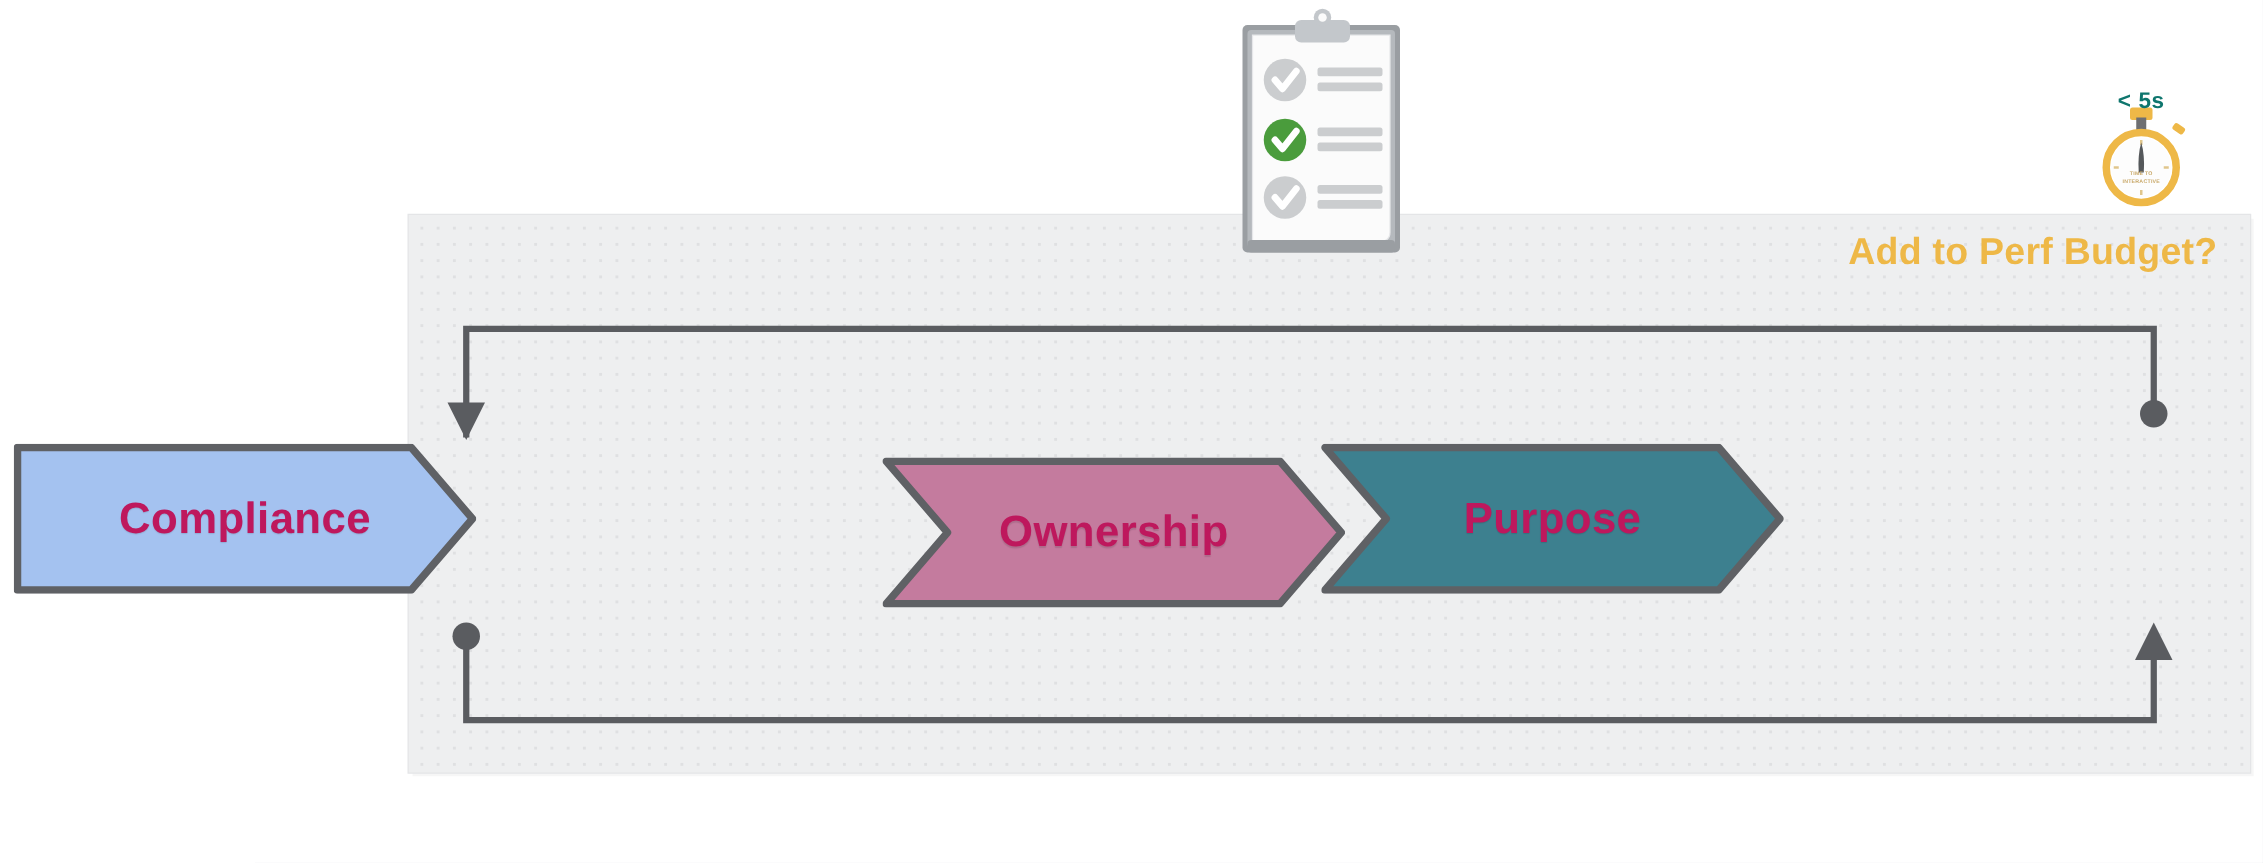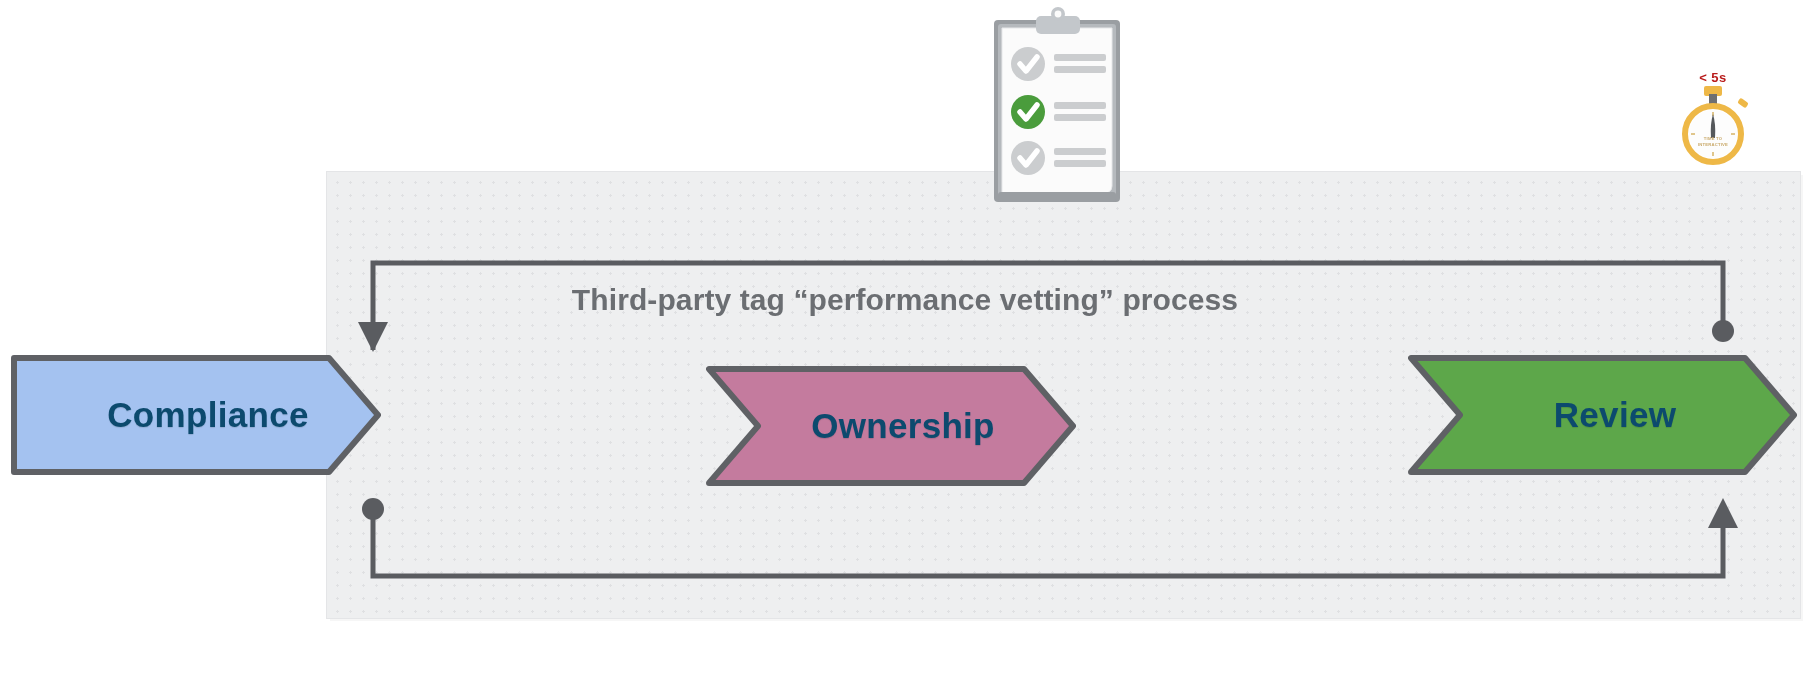--- a/index.html
+++ b/index.html
@@ -75,27 +75,27 @@
   
   .chevron-row {
     position: absolute;
     left: 0;
     top: 355px;
     width: 1810px;
     height: 120px;
   }
   .chev-label {
     position: absolute;
-    left: 12px; top: 0;
+    left: 0; top: 0;
     width: 100%;
     height: 100%;
     display: flex;
     align-items: center;
     justify-content: center;
-    color: #0c4a6e;
+    color: #be185d;
     font-size: 35px;
     font-weight: bold;
     letter-spacing: 0.3px;
     text-shadow: 0 1px 1px rgba(0,0,0,0.12);
     pointer-events: none;
   }
   .chev {
     position: absolute;
     top: 0;
     height: 120px;
@@ -117,23 +117,23 @@
     top: 62px;
     width: 106px;
     height: 108px;
   }
   .sw-cap {
     position: absolute;
     top: 8px;
     left: 0;
     width: 106px;
     text-align: center;
-    font-size: 13px;
-    font-weight: bold;
-    color: #b91c1c;
+    font-size: 18px;
+    font-weight: bold;
+    color: #0f766e;
     letter-spacing: 0.5px;
   }
   .sw-inner-text {
     font-size: 4.2px;
     fill: #c9a96a;
     font-weight: bold;
     letter-spacing: 0.2px;
   }
 </style>
 </head>
@@ -192,22 +192,22 @@
       <line x1="53" y1="94" x2="53" y2="90" stroke="#e0c68c" stroke-width="2"></line>
       <line x1="31" y1="72" x2="35" y2="72" stroke="#e0c68c" stroke-width="2"></line>
 
       <path d="M53 52 Q56 62 55 76 L51 76 Q50 62 53 52 Z" fill="#55585b"></path>
 
       <text class="sw-inner-text" x="53" y="78" text-anchor="middle">TIME TO</text>
       <text class="sw-inner-text" x="53" y="84" text-anchor="middle">INTERACTIVE</text>
     </svg>
   </div>
 
-
-  <div class="process-title">Third-party tag “performance vetting” process</div>
+  <div class="perf-budget">Add to Perf Budget?</div>
+
 
   <svg class="loops" viewBox="0 0 1810 690">
     <defs>
       <marker id="arrow-down" viewBox="0 0 12 12" refX="6" refY="10" markerWidth="12" markerHeight="12" orient="auto-start-reverse">
         <path d="M1 10 L6 0 L11 10 Z" fill="#5a5c60"></path>
       </marker>
     </defs>
 
     <g>
       <path d="M373 350 L373 263 L1723 263 L1723 322" fill="none" stroke="#5a5c60" stroke-width="5" stroke-linejoin="miter"></path>
@@ -232,23 +232,23 @@
     </div>
 
 
     <div class="chev" style="left:706px; width:370px;margin-top:11px;">
       <svg viewBox="0 0 370 120" width="370" height="120" preserveAspectRatio="none">
         <path d="M3 3 L318 3 L367 60 L318 117 L3 117 L52 60 Z" fill="#c47b9e" stroke="#5f6165" stroke-width="6" stroke-linejoin="round"></path>
       </svg>
       <div class="chev-label">Ownership</div>
     </div>
 
-
-    <div class="chev" style="left:1408px; width:390px;">
-      <svg viewBox="0 0 390 120" width="390" height="120" preserveAspectRatio="none">
-        <path d="M3 3 L337 3 L386 60 L337 117 L3 117 L52 60 Z" fill="#5da74a" stroke="#5f6165" stroke-width="6" stroke-linejoin="round"></path>
+    <div class="chev" style="left:1057px; width:370px;">
+      <svg viewBox="0 0 370 120" width="370" height="120" preserveAspectRatio="none">
+        <path d="M3 3 L318 3 L367 60 L318 117 L3 117 L52 60 Z" fill="#3d808f" stroke="#5f6165" stroke-width="6" stroke-linejoin="round"></path>
       </svg>
-      <div class="chev-label">Review</div>
+      <div class="chev-label">Purpose</div>
     </div>
 
+
   </div>
 
 </div>
 
 </body></html>

